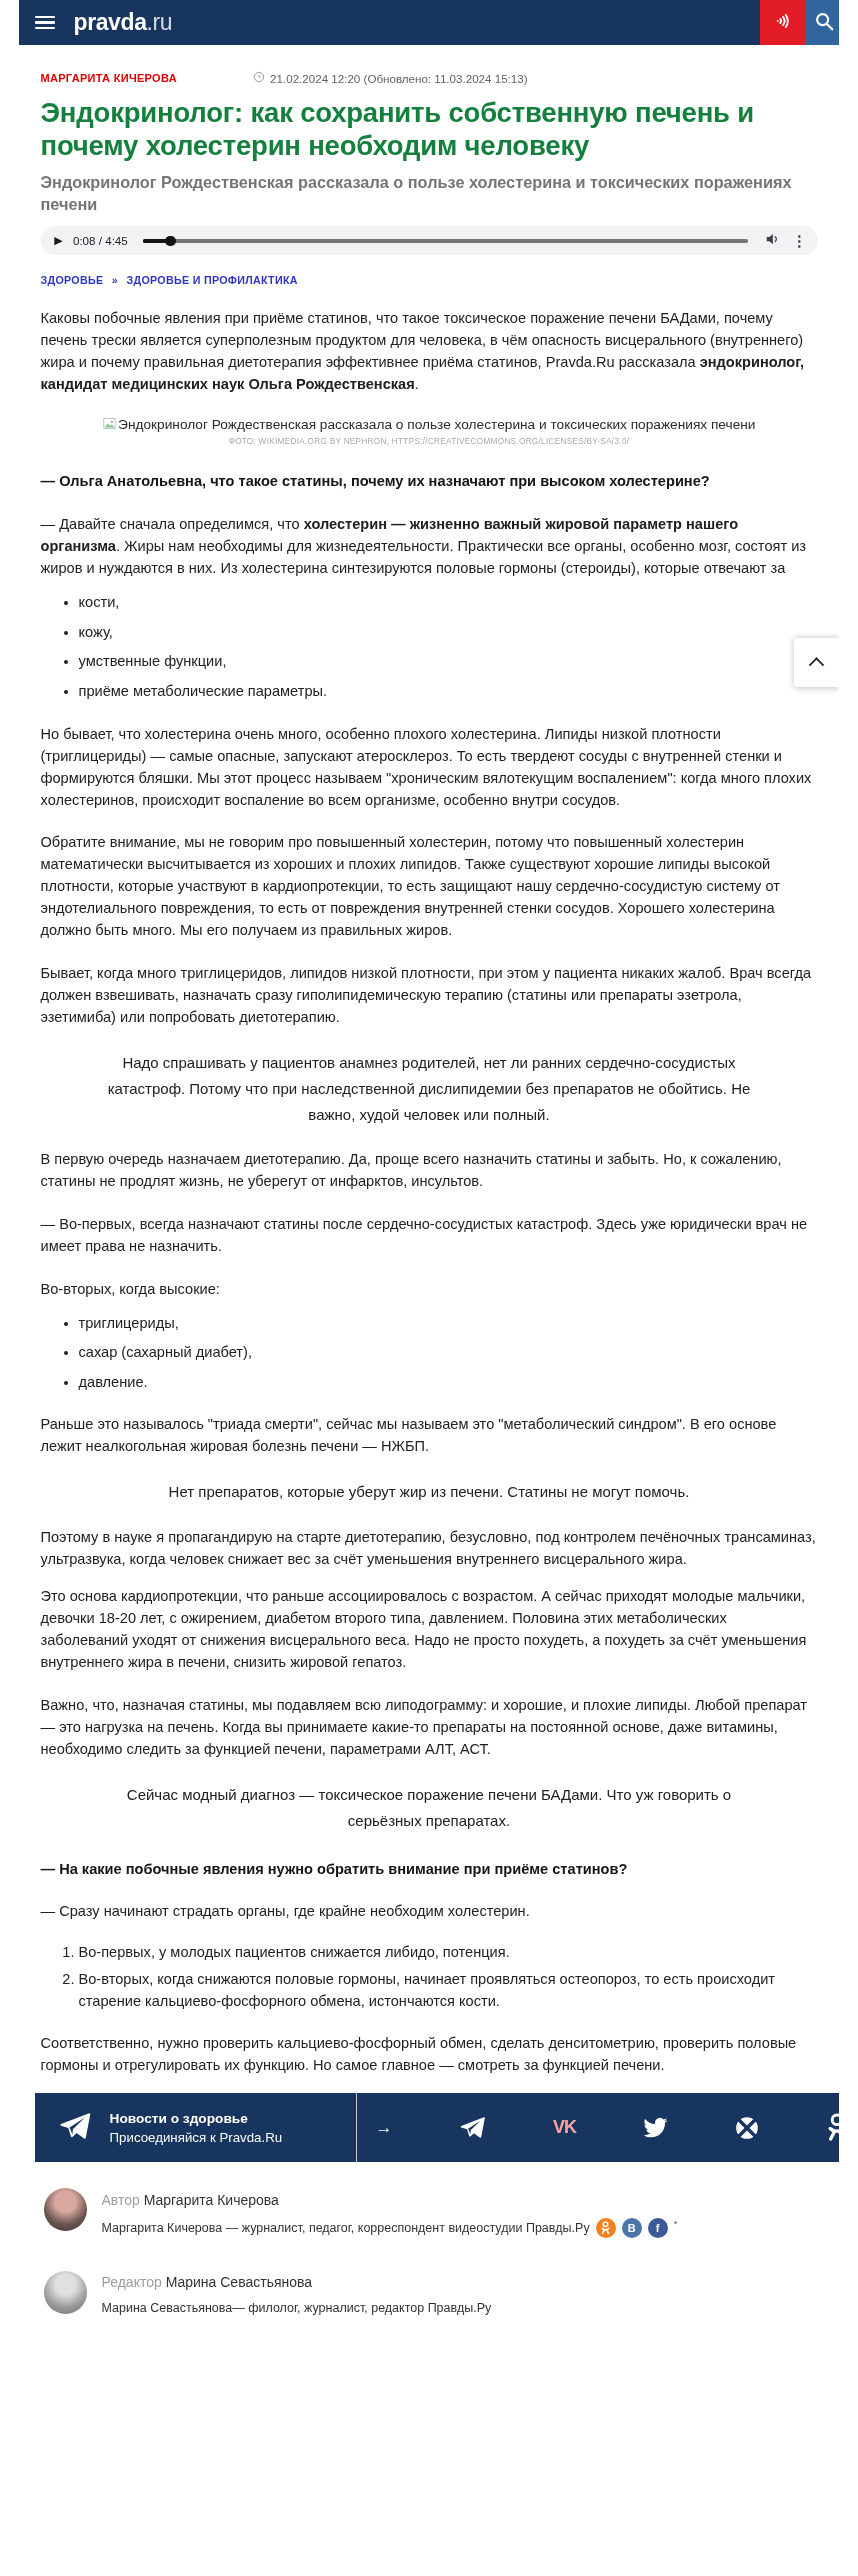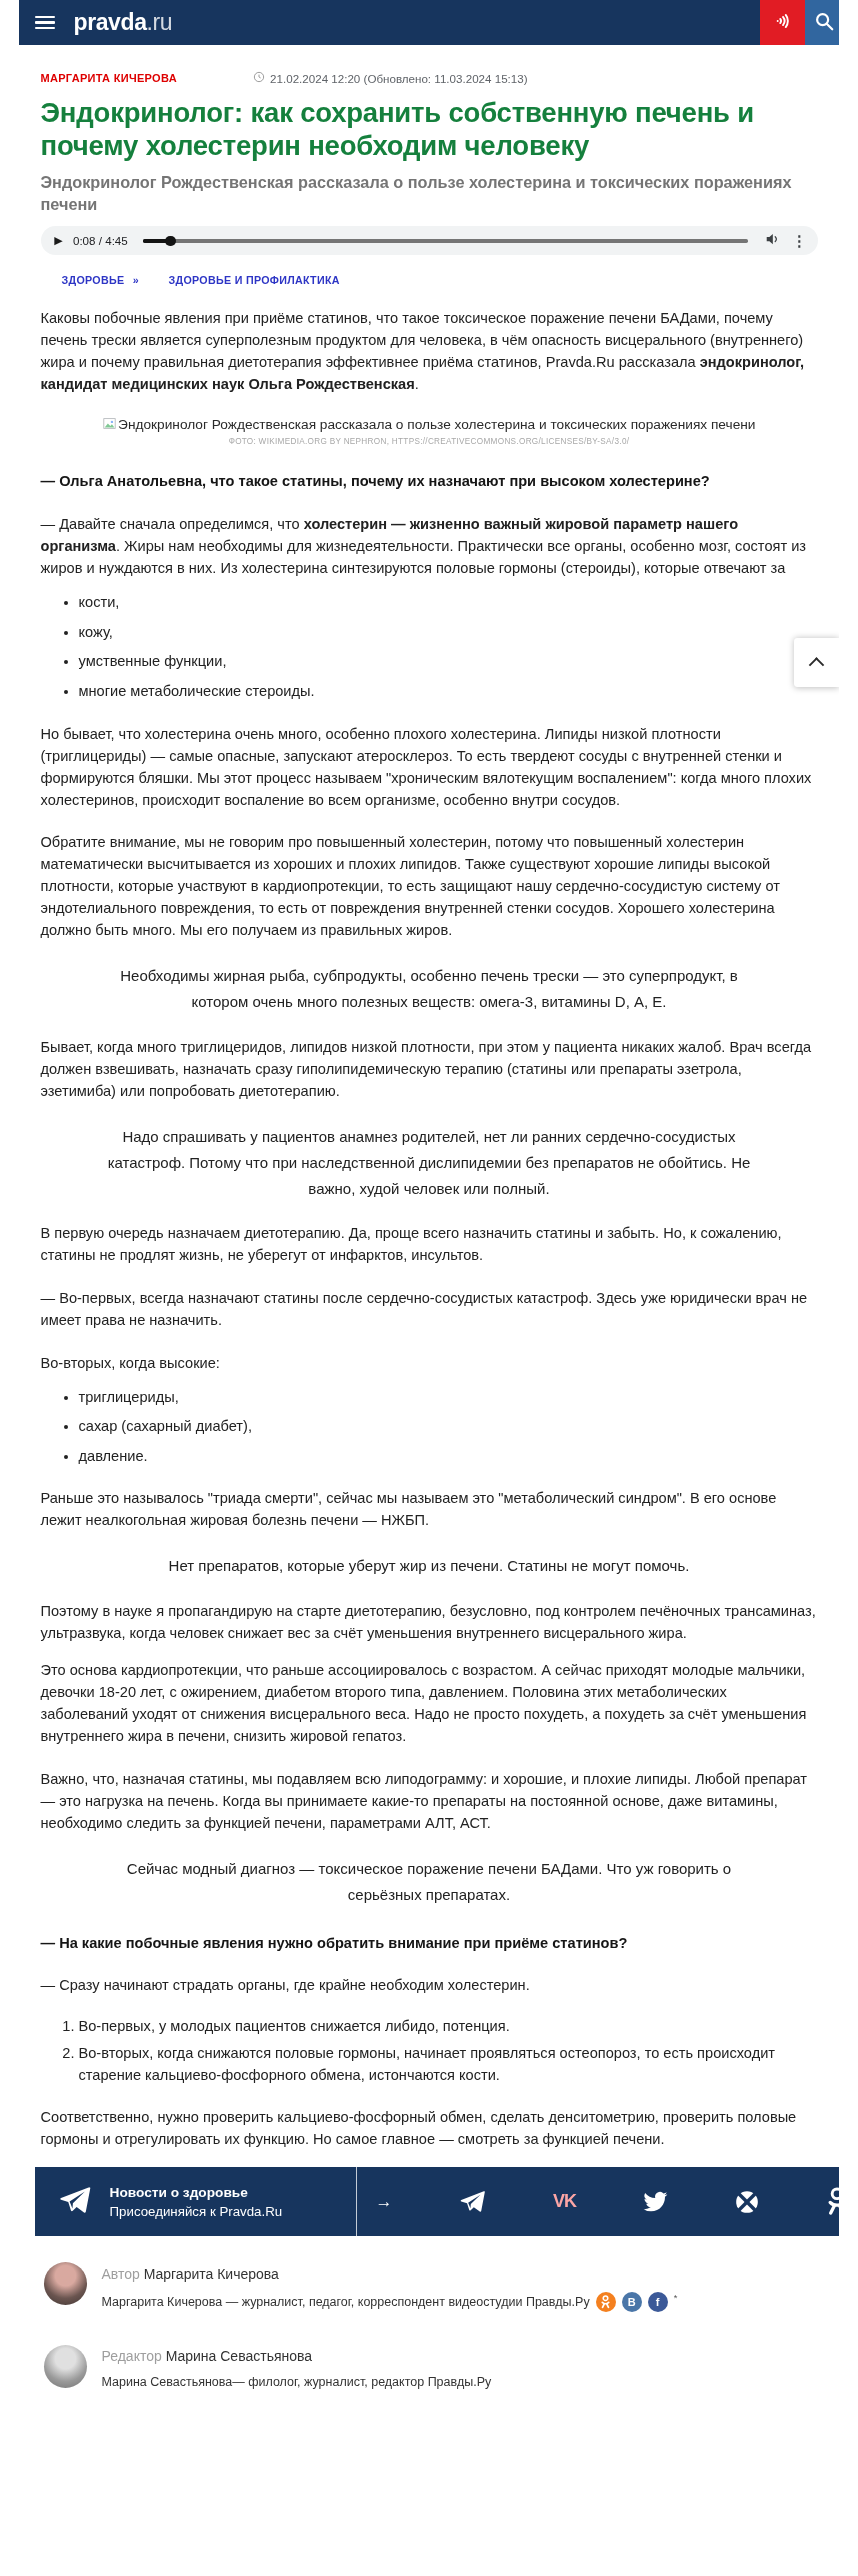--- a/index.html
+++ b/index.html
@@ -33,21 +33,21 @@
   .player { margin-top:11px; height:29px; background:#f1f3f4; border-radius:14.6px; display:flex; align-items:center; padding:0 11px 0 13.7px; }
   .play-btn { background:none; border:none; font-size:11px; color:#1a1a1a; cursor:pointer; line-height:1; }
   .time { margin-left:10.3px; font-size:11.6px; color:#202124; white-space:nowrap; }
   .track { flex:1; height:3.4px; background:#757575; border-radius:1.7px; margin:0 15.5px; position:relative; cursor:pointer; }
   .track-fill { width:27.5px; height:3.4px; background:#141414; border-radius:1.7px; }
   .thumb { position:absolute; left:22px; top:-3.4px; width:10.3px; height:10.3px; border-radius:50%; background:#141414; }
   .vol-btn,.kebab-btn { background:none; border:none; cursor:pointer; display:flex; align-items:center; }
   .kebab-btn { margin-left:12px; font-size:14.6px; font-weight:700; color:#3c4043; }
 
   .breadcrumb { margin-top:19px; font-size:10.7px; font-weight:700; letter-spacing:0.3px; color:#2d35c5; }
-  .breadcrumb a { color:#2d35c5; text-decoration:none; cursor:pointer;margin-left:21px; }
+  .breadcrumb a { color:#2d35c5; text-decoration:none; cursor:pointer; }
   .crumb-sep { margin:0 5.2px; }
 
   
   .article p { margin-top:20.6px; font-size:14.6px; line-height:22px; color:#222; }
   .article p.tight { margin-top:15px; }
   .article h3.q { margin-top:24px; font-size:14.6px; line-height:22px; font-weight:700; color:#161616; }
   .article ul { margin-top:12px; padding-left:38px; }
   .article ul li { margin-bottom:7.7px; font-size:14.6px; line-height:22px; }
   .article ol { margin-top:19px; padding-left:38px; }
   .article ol li { margin-bottom:4.3px; font-size:14.6px; line-height:22px; }
@@ -185,27 +185,26 @@
       </figure>
 
       <h3 class="q">— Ольга Анатольевна, что такое статины, почему их назначают при высоком холестерине?</h3>
 
       <p><span>— Давайте сначала определимся, что </span><strong>холестерин — жизненно важный жировой параметр нашего организма</strong><span>. Жиры нам необходимы для жизнедеятельности. Практически все органы, особенно мозг, состоят из жиров и нуждаются в них. Из холестерина синтезируются половые гормоны (стероиды), которые отвечают за</span></p>
 
       <ul>
         <li>кости,</li>
         <li>кожу,</li>
         <li>умственные функции,</li>
-        <li>многие метаболические стероиды.</li>
+        <li>приёме метаболические параметры.</li>
       </ul>
 
       <p>Но бывает, что холестерина очень много, особенно плохого холестерина. Липиды низкой плотности (триглицериды) — самые опасные, запускают атеросклероз. То есть твердеют сосуды с внутренней стенки и формируются бляшки. Мы этот процесс называем "хроническим вялотекущим воспалением": когда много плохих холестеринов, происходит воспаление во всем организме, особенно внутри сосудов.</p>
       <p>Обратите внимание, мы не говорим про повышенный холестерин, потому что повышенный холестерин математически высчитывается из хороших и плохих липидов. Также существуют хорошие липиды высокой плотности, которые участвуют в кардиопротекции, то есть защищают нашу сердечно-сосудистую систему от эндотелиального повреждения, то есть от повреждения внутренней стенки сосудов. Хорошего холестерина должно быть много. Мы его получаем из правильных жиров.</p>
 
-      <div class="quote">Необходимы жирная рыба, субпродукты, особенно печень трески — это суперпродукт, в котором очень много полезных веществ: омега-3, витамины D, А, Е.</div>
 
       <p>Бывает, когда много триглицеридов, липидов низкой плотности, при этом у пациента никаких жалоб. Врач всегда должен взвешивать, назначать сразу гиполипидемическую терапию (статины или препараты эзетрола, эзетимиба) или попробовать диетотерапию.</p>
 
       <div class="quote">Надо спрашивать у пациентов анамнез родителей, нет ли ранних сердечно-сосудистых катастроф. Потому что при наследственной дислипидемии без препаратов не обойтись. Не важно, худой человек или полный.</div>
 
       <p>В первую очередь назначаем диетотерапию. Да, проще всего назначить статины и забыть. Но, к сожалению, статины не продлят жизнь, не уберегут от инфарктов, инсультов.</p>
 
 
       <p>— Во-первых, всегда назначают статины после сердечно-сосудистых катастроф. Здесь уже юридически врач не имеет права не назначить.</p>
       <p>Во-вторых, когда высокие:</p>

